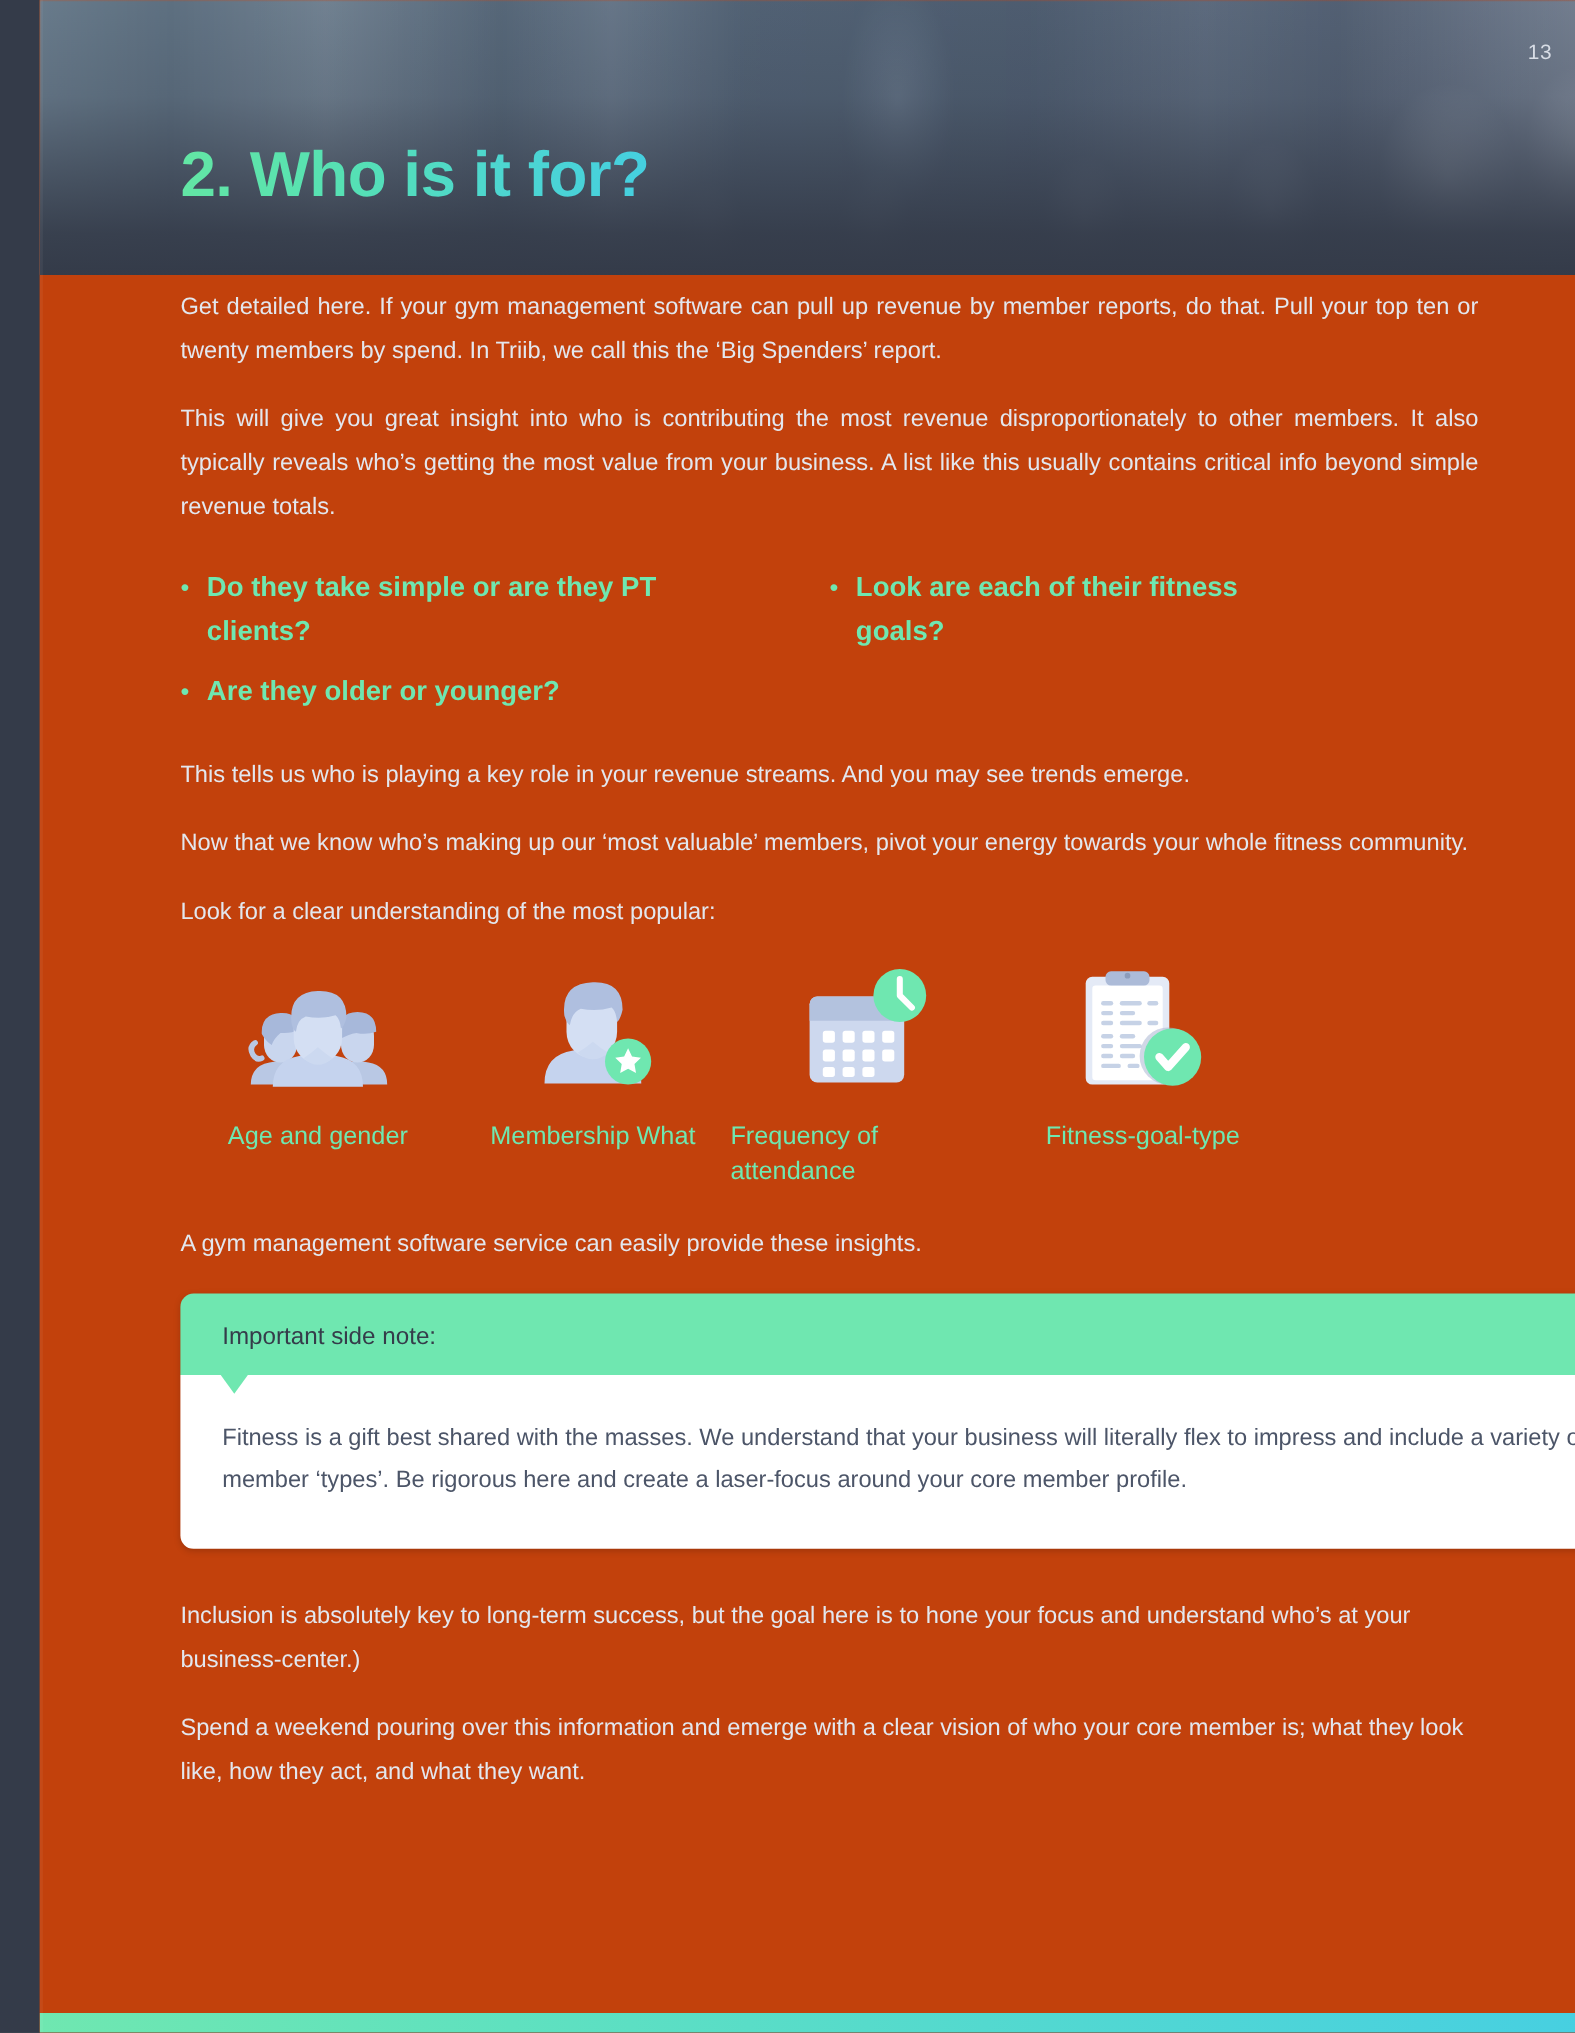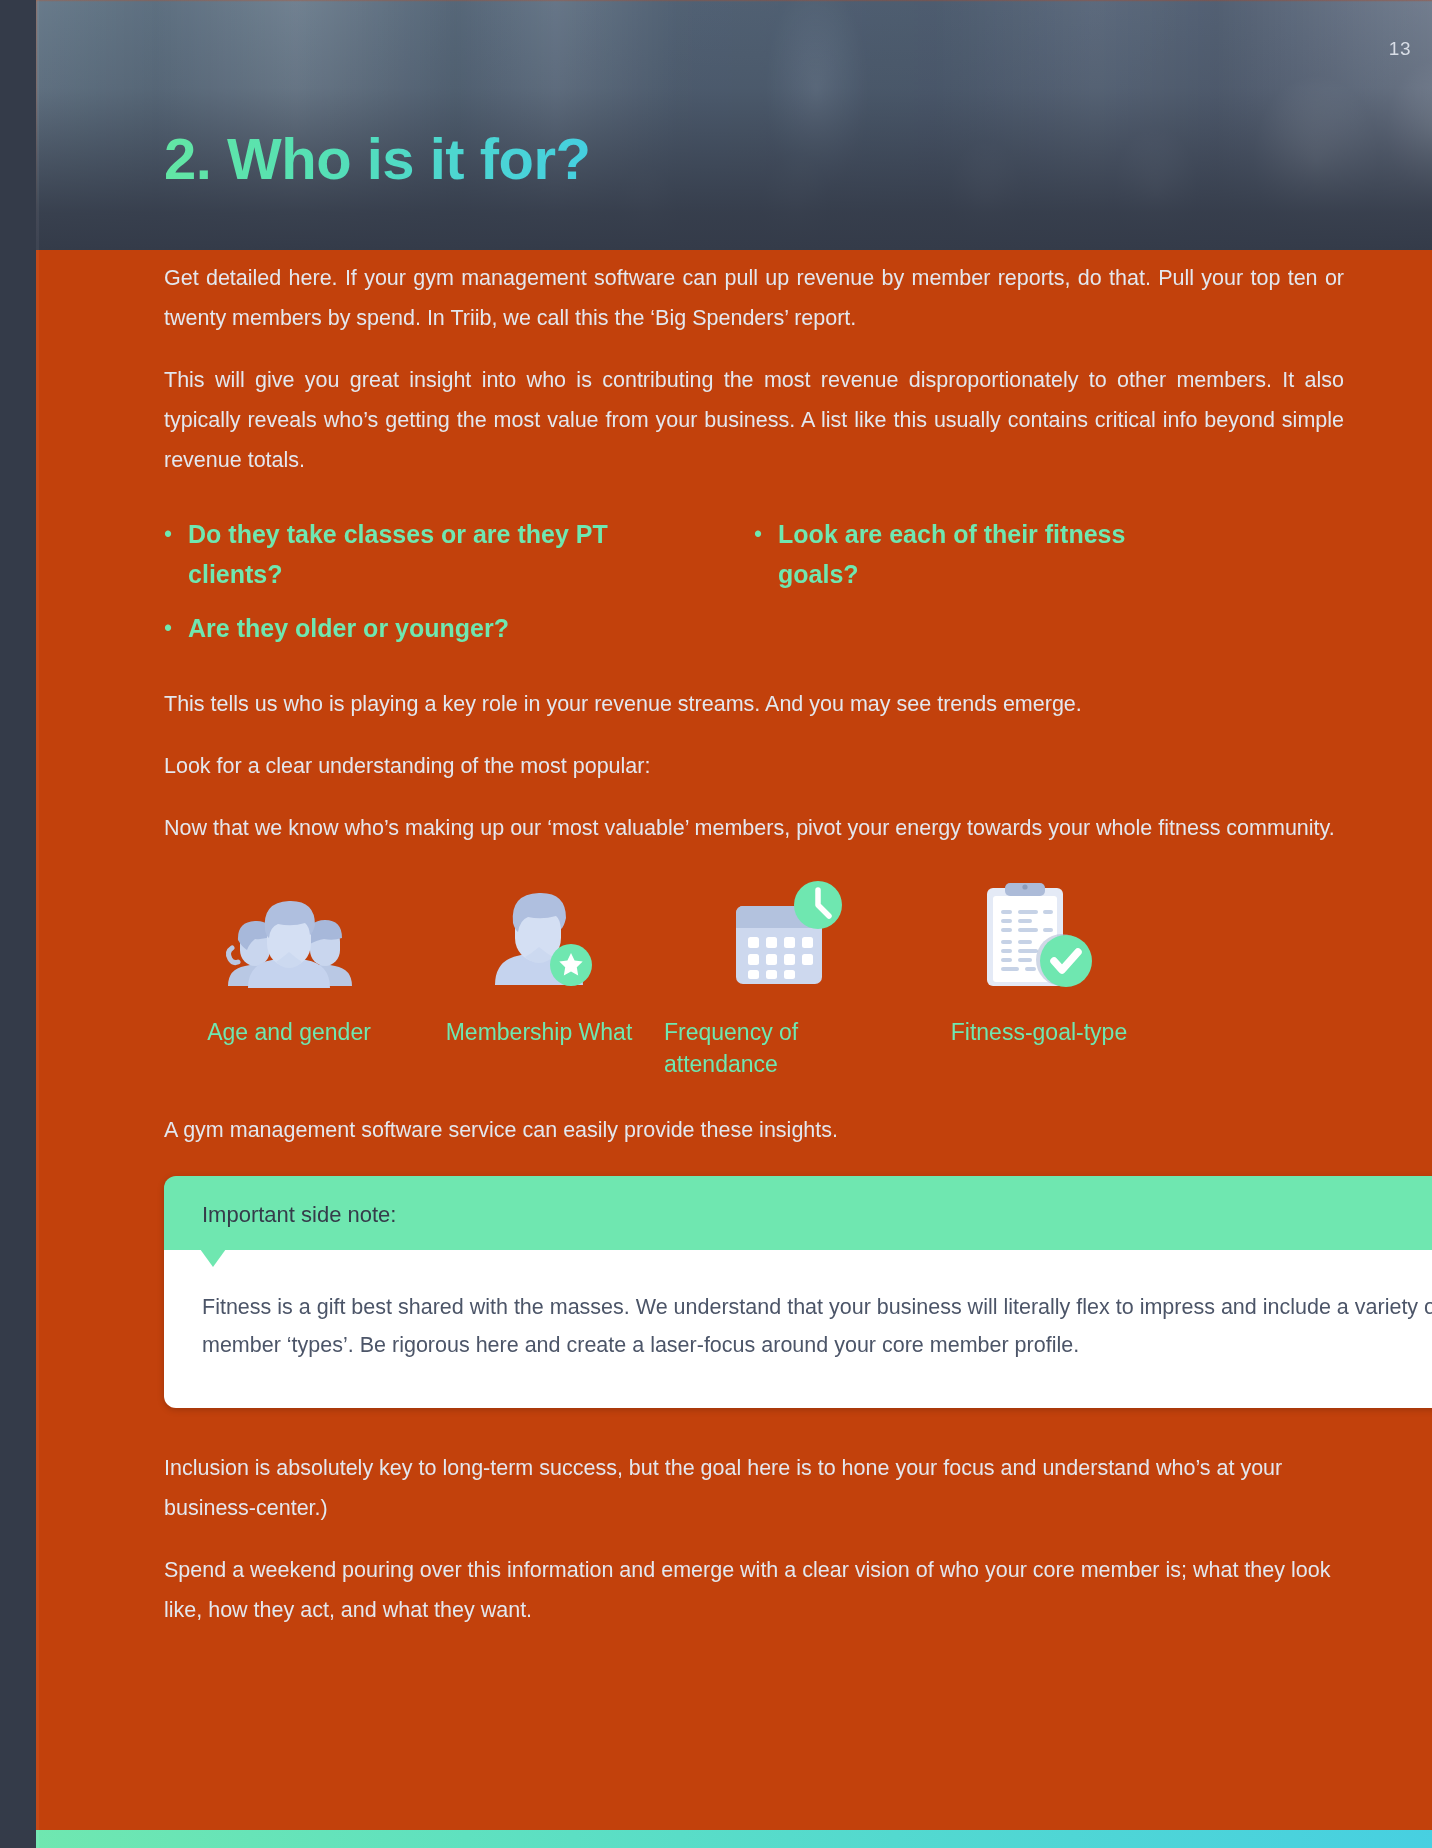--- a/index.html
+++ b/index.html
@@ -254,35 +254,35 @@
   <h1 class="title">2. Who is it for?</h1>
 
   <div class="content">
 
     <p class="body justified">Get detailed here. If your gym management software can pull up revenue by  member reports, do that. Pull your top ten or twenty members by spend. In Triib, we call this the ‘Big Spenders’ report.</p>
     <p class="body justified">This will give you great insight into who is contributing the most revenue disproportionately to other members. It also typically reveals who’s getting the most value from your business. A list like this usually contains critical info beyond simple revenue totals.</p>
 
     <div class="bullets">
       <div class="bullet">
         <span class="dot">•</span>
-        <span class="btext">Do they take classes or are they PT clients?</span>
+        <span class="btext">Do they take simple or are they PT clients?</span>
       </div>
       <div class="bullet right">
         <span class="dot">•</span>
         <span class="btext">Look are each of their fitness goals?</span>
       </div>
       <div class="bullet">
         <span class="dot">•</span>
         <span class="btext">Are they older or younger?</span>
       </div>
     </div>
 
     <p class="body">This tells us who is playing a key role in your revenue streams. And you may see trends emerge.</p>
+    <p class="body">Now that we know who’s making up our ‘most valuable’ members, pivot your energy towards your whole fitness community.</p>
     <p class="body">Look for a clear understanding of the most popular:</p>
-    <p class="body">Now that we know who’s making up our ‘most valuable’ members, pivot your energy towards your whole fitness community.</p>
 
     <div class="icon-row">
 
       <div class="icon-cell">
         <div class="icon-art">
           <svg width="150" height="100" viewBox="0 0 150 100">
 
             <g>
               <path d="M14 96 q0-17 17-20 l10-2 10 2 q17 3 17 20 z" fill="#b9c8e4"></path>
               <path d="M26 52 a15 17 0 0 1 30 0 v8 a15 16 0 0 1 -30 0 z" fill="#c9d6ee"></path>

